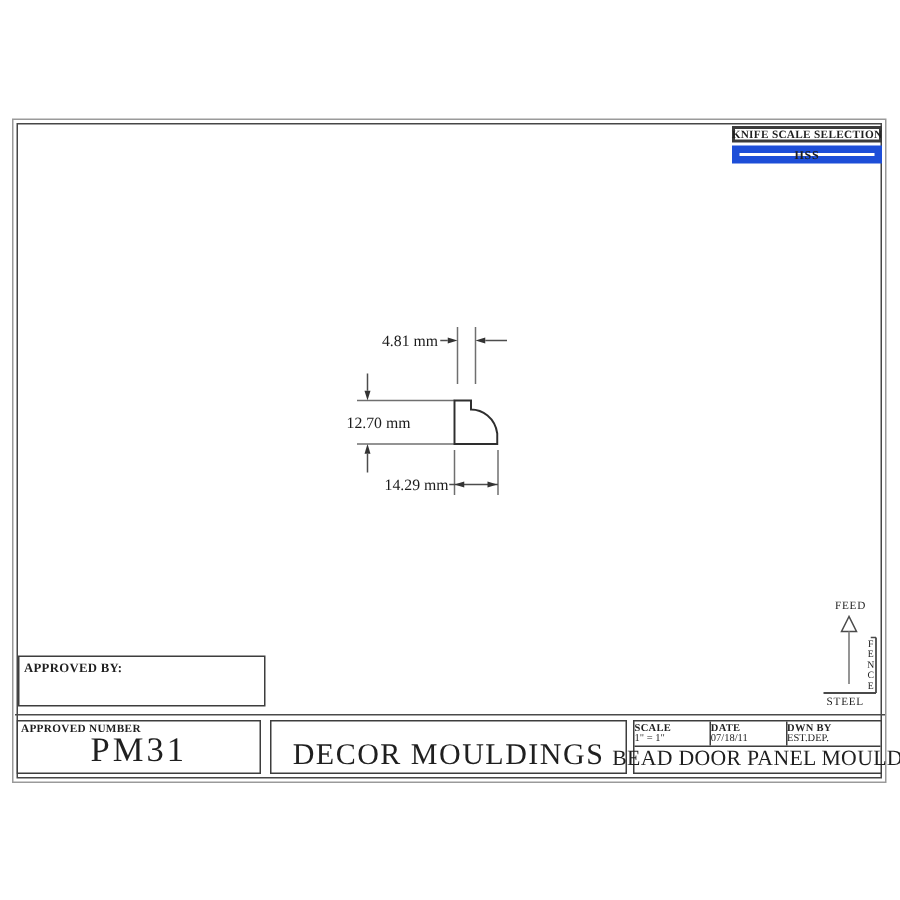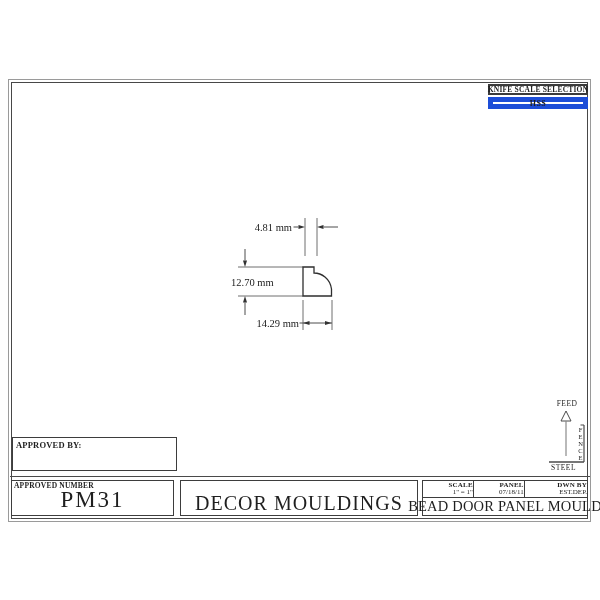--- a/index.html
+++ b/index.html
@@ -54,21 +54,21 @@
   .small-label{font-size:7.5px;font-weight:bold;padding:1px 0 0 2px;letter-spacing:0.2px;line-height:8px;}
   .pm-value{text-align:center;font-size:23px;letter-spacing:2px;line-height:24px;margin-top:-2px;}
   .company-box{
     left:180px;top:480px;width:238px;height:36px;
     display:flex;align-items:flex-end;justify-content:center;
     font-size:20px;letter-spacing:1px;
   }
   .info-box{left:422px;top:480px;width:166px;height:36px;display:flex;flex-direction:column;}
   .info-top{display:flex;height:17px;border-bottom:1px solid #3d3d3d;}
   .info-cell{
-    flex:1;display:flex;flex-direction:column;align-items:flex-end;justify-content:center;
+    flex:1;display:flex;flex-direction:column;align-items:flex-start;justify-content:center;
     font-size:7px;line-height:7.5px;text-align:center;
   }
   .info-cell + .info-cell{border-left:1px solid #3d3d3d;}
   .info-cell .lbl{font-weight:bold;letter-spacing:0.2px;}
   .info-cell.wide{flex:1.25;}
   .info-title{
     flex:1;display:flex;align-items:center;justify-content:center;
     font-size:14.5px;letter-spacing:0.2px;white-space:nowrap;
   }
 </style>
@@ -144,21 +144,21 @@
     <span>DECOR MOULDINGS</span>
   </div>
 
   <div class="box info-box">
     <div class="info-top">
       <div class="info-cell">
         <span class="lbl">SCALE</span>
         <span>1" = 1"</span>
       </div>
       <div class="info-cell">
-        <span class="lbl">PANEL</span>
+        <span class="lbl">DATE</span>
         <span>07/18/11</span>
       </div>
       <div class="info-cell wide">
         <span class="lbl">DWN BY</span>
         <span>EST.DEP.</span>
       </div>
     </div>
     <div class="info-title">BEAD DOOR PANEL MOULD</div>
   </div>
 

